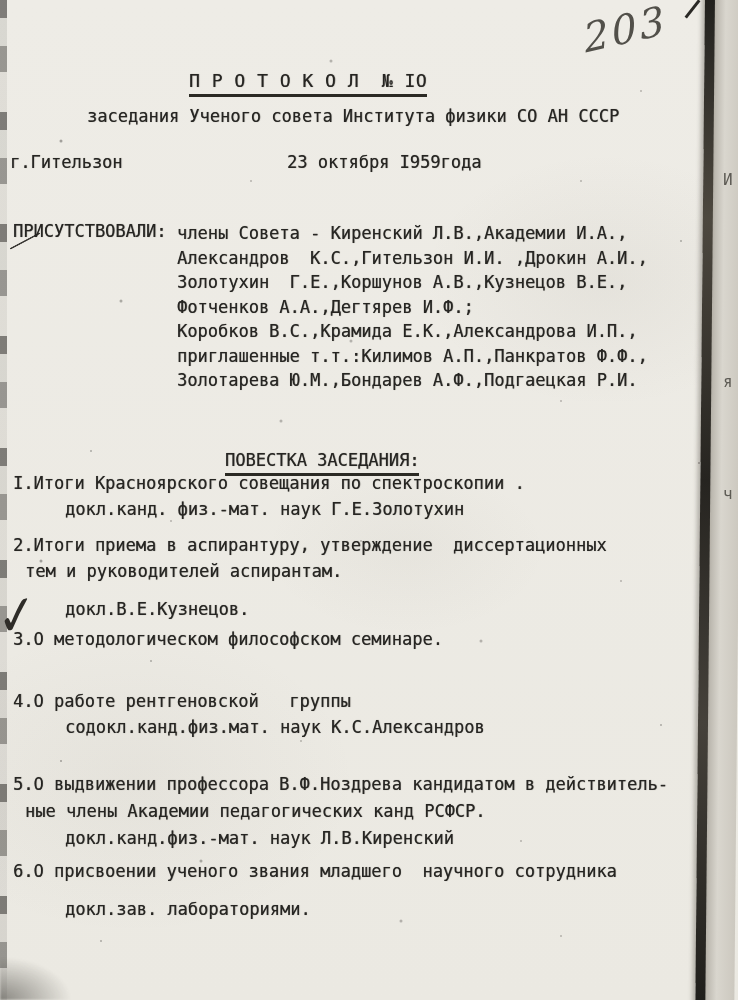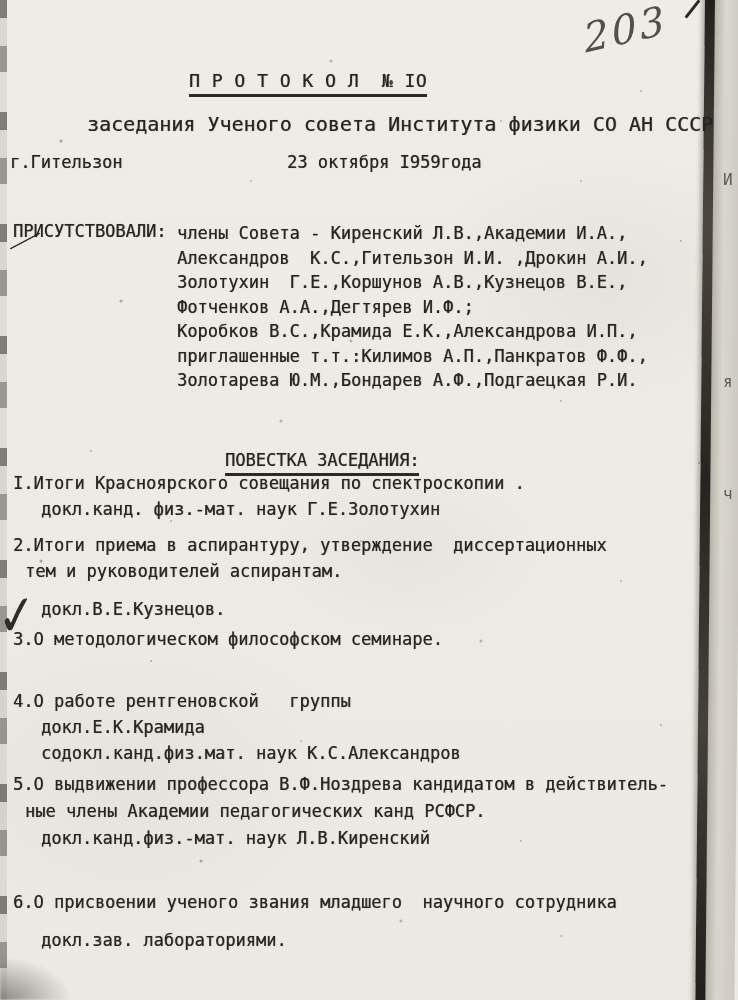--- a/index.html
+++ b/index.html
@@ -11,29 +11,29 @@
       radial-gradient(260px 180px at 82% 28%, rgba(120,112,100,.07), transparent 70%),
       radial-gradient(320px 220px at 18% 78%, rgba(120,112,100,.06), transparent 70%),
       radial-gradient(200px 120px at 55% 55%, rgba(120,112,100,.05), transparent 70%),
       linear-gradient(#eeece6,#ebe9e2);
   }
   .abs{position:absolute;}
   .ink{text-shadow:.4px .4px .7px rgba(32,30,26,.65);}
   .line{white-space:pre;font-size:17px;}
   .title{left:189px;top:70px;font-size:18px;letter-spacing:.5px;font-weight:normal;margin:0;white-space:pre;text-align:center;}
   .underlined{border-bottom:3px solid #2b2a24;padding-bottom:3px;display:inline-block;}
-  .subtitle{left:87px;top:106px;font-size:20px;margin-top:6px;}
+  .subtitle{left:87px;top:106px;font-size:17px;}
   .city{left:10px;top:152px;}
   .date{left:287px;top:152px;}
   .att-label{left:13px;top:221px;}
   .att-lines{left:177px;top:221px;line-height:24.5px;}
   .agenda-heading{left:225px;top:450px;font-size:17px;font-weight:normal;margin:0;white-space:pre;}
   .item{left:13px;width:712px;line-height:26px;}
   .item .cont{margin-left:12px;}
-  .item .speaker{margin-left:28px;}
+  .item .speaker{margin-left:52px;}
   .gap{margin-top:12px;}
   .item5{line-height:27px;}
   .pagenum{
     left:583px;top:6px;font-family:"DejaVu Serif","Liberation Serif",serif;
     font-style:italic;font-size:40px;letter-spacing:3px;color:#37352f;opacity:.85;
     transform:rotate(-13deg) skewX(-6deg);
   }
   .check{left:0;top:582px;font-size:54px;color:#2e2c28;transform:scaleY(1.18) rotate(-6deg);transform-origin:center;}
   .pen-dash{left:8px;top:240px;width:34px;height:0;border-top:2.5px solid #3b3935;border-radius:2px;transform:rotate(-28deg);}
   .edge-under{left:714px;top:-5px;width:30px;height:1012px;transform:rotate(.55deg);transform-origin:top left;
@@ -115,28 +115,27 @@
     <div class="line ink cont">тем и руководителей аспирантам.</div>
     <div class="line ink speaker gap">докл.В.Е.Кузнецов.</div>
   </section>
 
   <section class="abs item" style="top:626px">
     <div class="line ink">3.О методологическом философском семинаре.</div>
   </section>
 
   <section class="abs item" style="top:688px">
     <div class="line ink">4.О работе рентгеновской   группы</div>
-    <div class="line ink speaker">докл.Е.К.Крамида</div>
     <div class="line ink speaker">содокл.канд.физ.мат. наук К.С.Александров</div>
   </section>
 
   <section class="abs item item5" style="top:771px">
     <div class="line ink">5.О выдвижении профессора В.Ф.Ноздрева кандидатом в действитель-</div>
     <div class="line ink cont">ные члены Академии педагогических канд РСФСР.</div>
     <div class="line ink speaker">докл.канд.физ.-мат. наук Л.В.Киренский</div>
   </section>
 
-  <section class="abs item" style="top:889px">
+  <section class="abs item" style="top:858px">
     <div class="line ink">6.О присвоении ученого звания младшего  научного сотрудника</div>
     <div class="line ink speaker gap">докл.зав. лабораториями.</div>
   </section>
 
 </div>
 
 </body></html>

